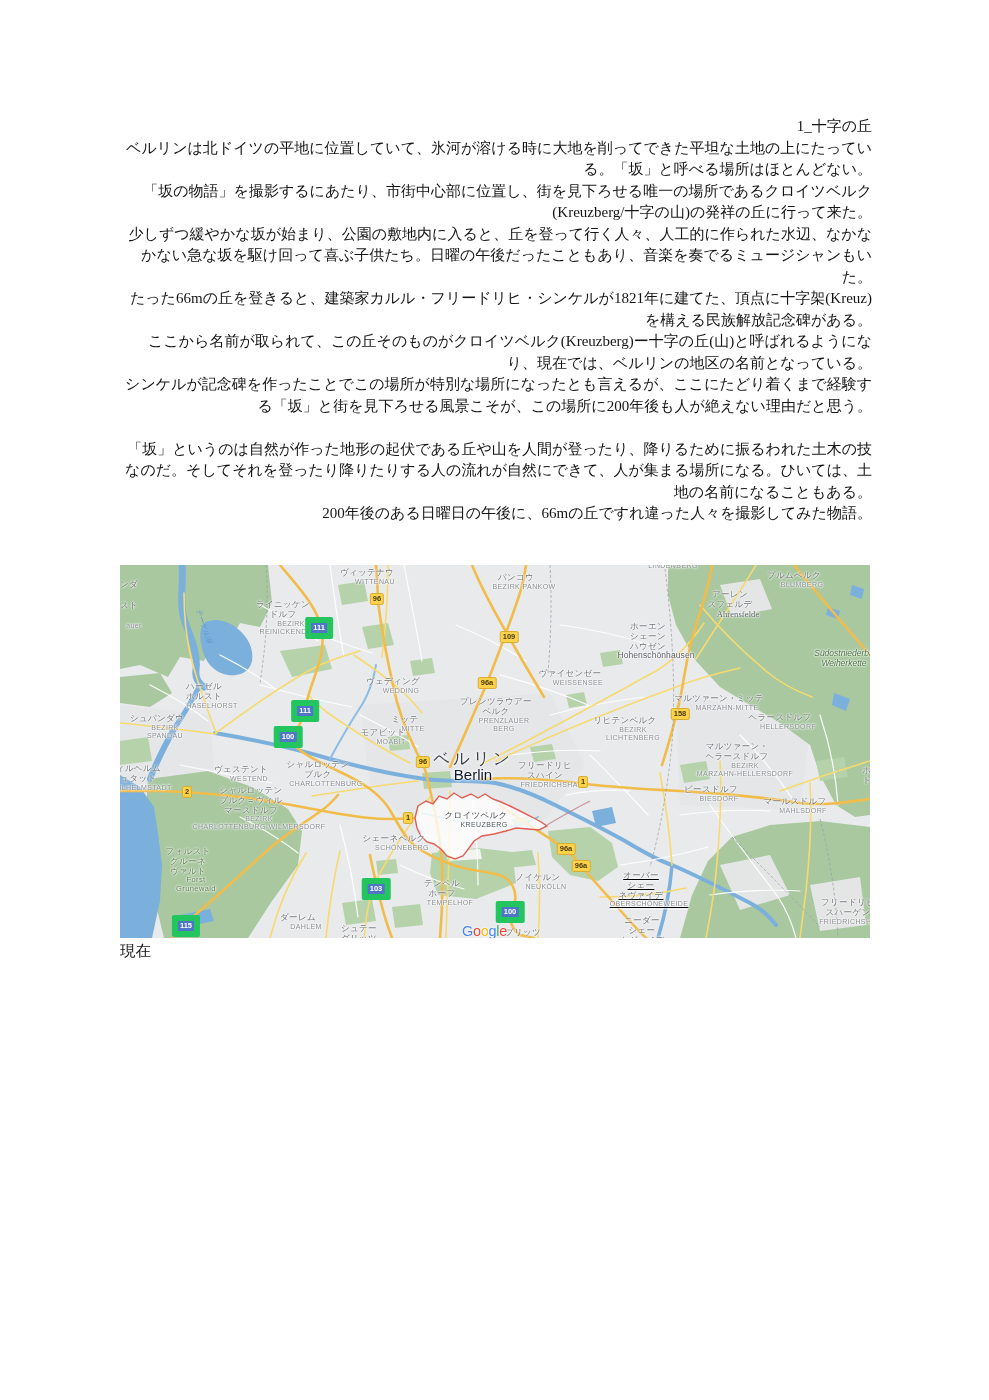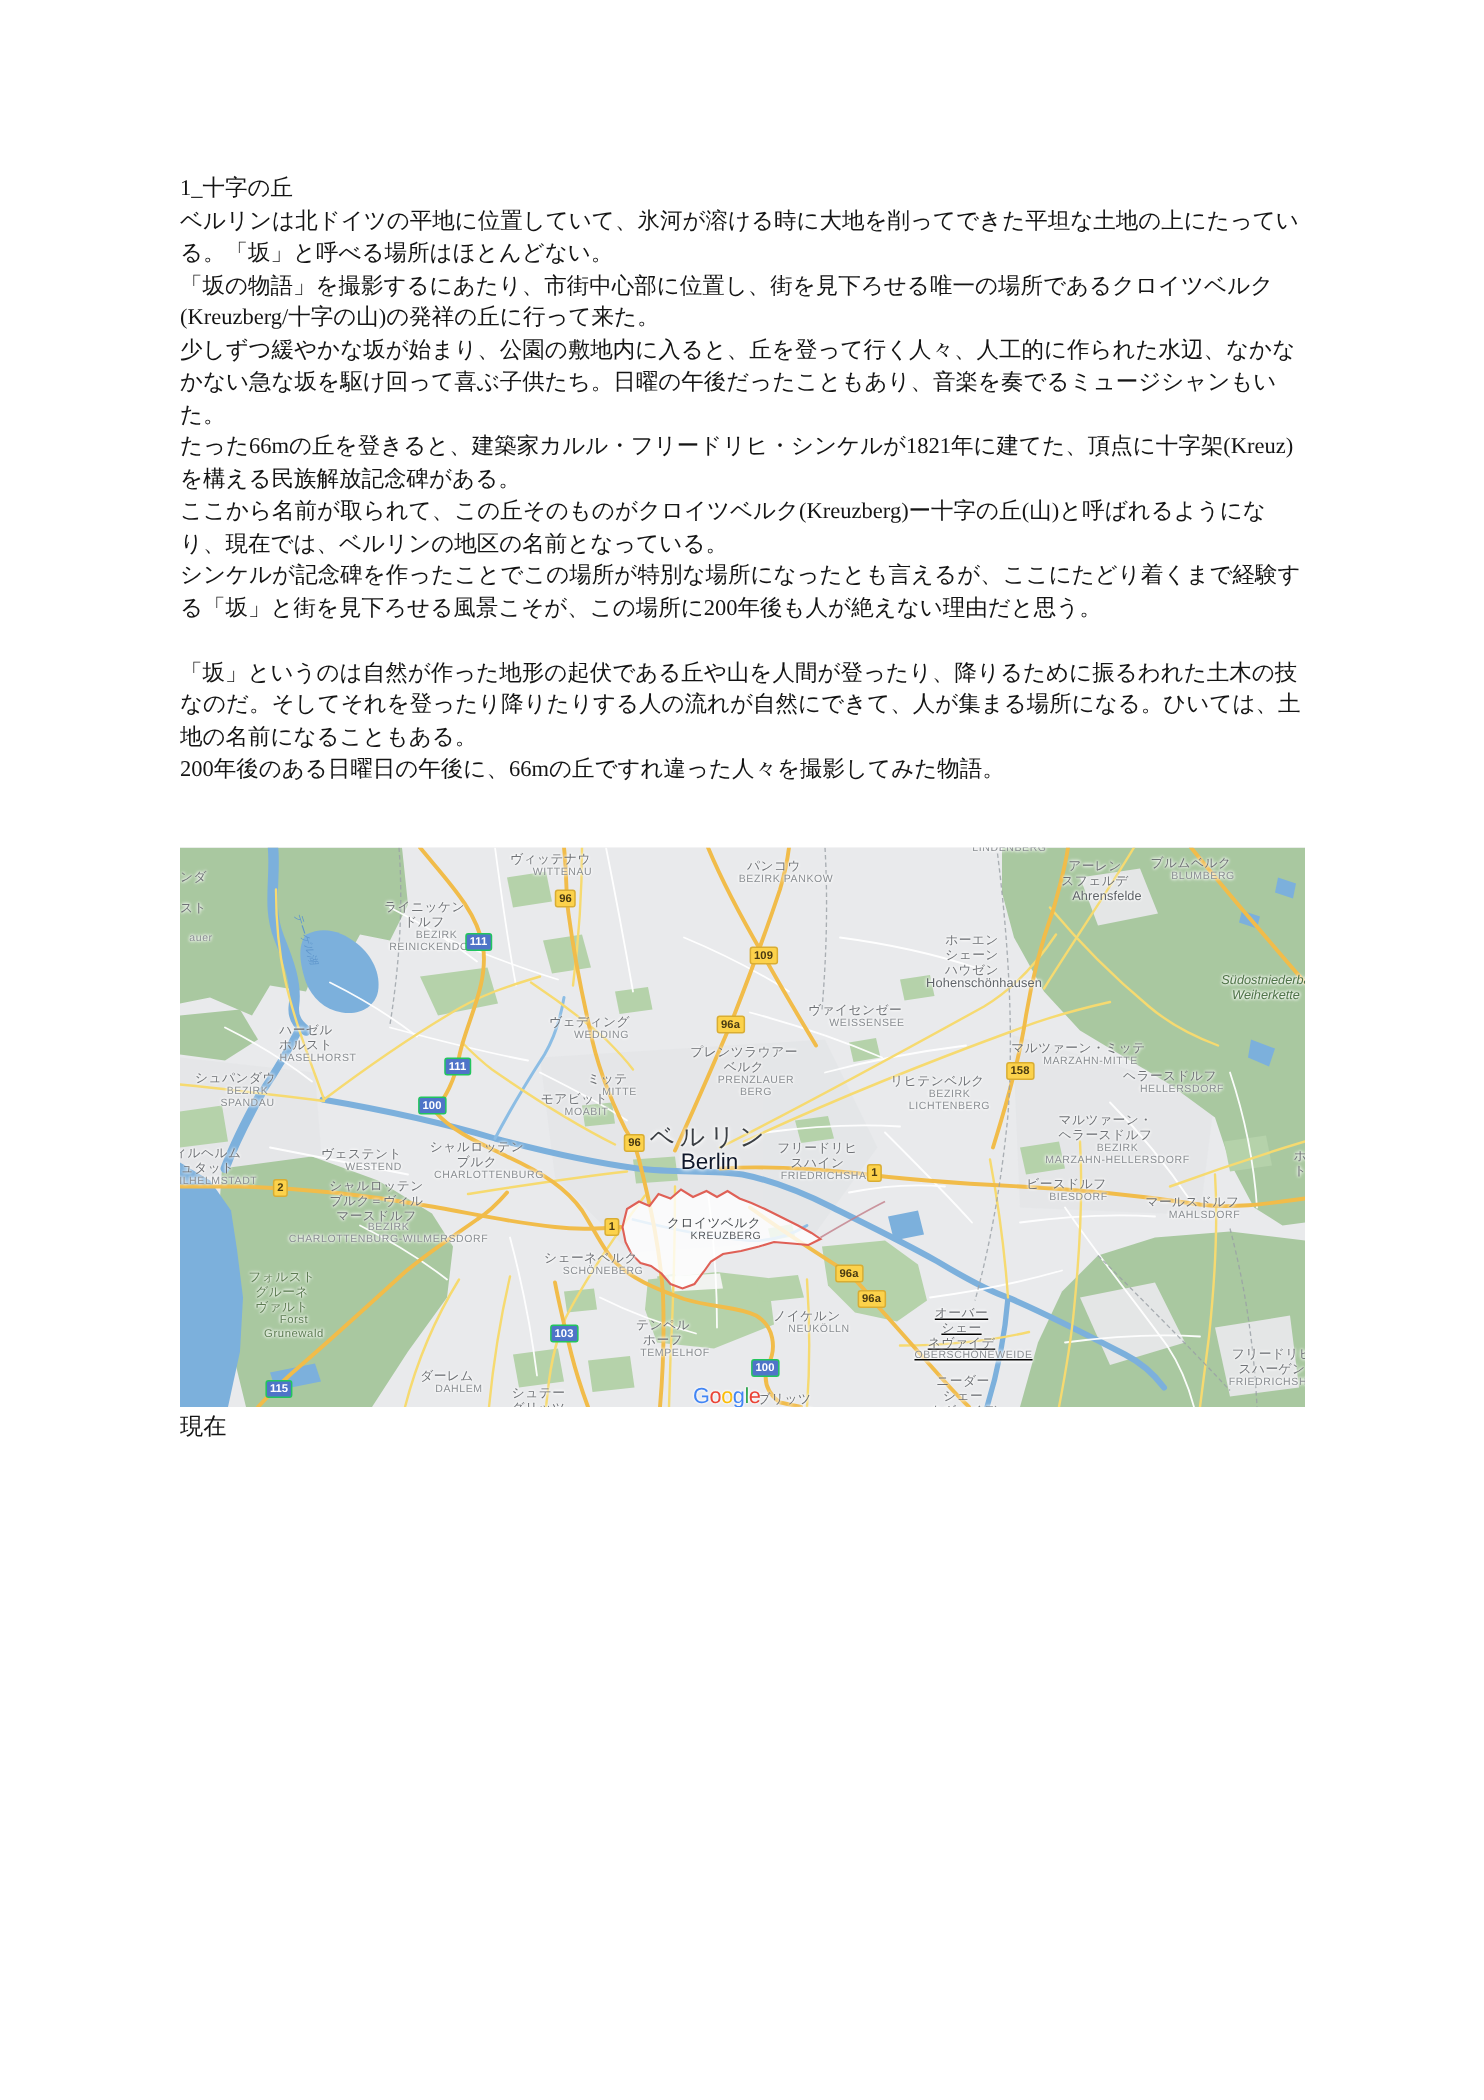--- a/index.html
+++ b/index.html
@@ -1,20 +1,20 @@
 <!DOCTYPE html>
 <html><head>
 <meta charset="utf-8">
 <style>
   html,body{margin:0;padding:0;background:#fff;}
   body{width:989px;height:1400px;position:relative;font-family:"Liberation Serif","DejaVu Serif",serif;}
 
   
   .doc{position:absolute;left:120px;top:116px;width:752px;color:#141414;
-       font-size:15px;line-height:21.5px;text-align:left;}
+       font-size:15px;line-height:21.5px;text-align:right;}
   .doc p{margin:0;}
   .doc p.blank{height:21.5px;}
 
   .caption{position:absolute;left:120px;top:941px;font-size:15.5px;color:#141414;}
 
   
   .map{position:absolute;left:120px;top:565px;width:750px;height:373px;
        overflow:hidden;background:#e9eaec;font-family:"Liberation Sans","DejaVu Sans",sans-serif;}
   .map svg{position:absolute;left:0;top:0;}
 
@@ -32,21 +32,21 @@
 
   .city{position:absolute;left:353px;top:184px;transform:translateX(-50%);text-align:center;
         z-index:6;line-height:1.1;white-space:nowrap;
         text-shadow:0 0 2px #fff,0 0 3px #fff,0 0 4px #fff;}
   .city .j{display:block;font-size:16.5px;color:#3b3f44;letter-spacing:3px;}
   .city .e{display:block;font-size:15px;color:#0f172a;}
 
   .sh{position:absolute;transform:translate(-50%,-50%);z-index:6;
       font-size:7.5px;line-height:10px;font-weight:bold;padding:0 2px;border-radius:2px;}
   .sh.y{background:#fcd24b;color:#4a3b12;border:1px solid #d9ad33;}
-  .sh.b{background:#4f74c8;color:#fff;border:1px solid #22c55e;}
+  .sh.b{background:#4f74c8;color:#fff;border:6px solid #22c55e;}
 
   .wlbl{position:absolute;left:66px;top:56px;z-index:5;font-size:7px;font-style:italic;
         color:#5f96cc;transform:rotate(72deg);white-space:nowrap;}
 
   .glogo{position:absolute;left:342px;top:358px;z-index:8;font-size:14.5px;font-weight:500;
          letter-spacing:-.3px;text-shadow:0 0 2px #fff,0 0 2px #fff;white-space:nowrap;}
   .glogo span{display:inline;}
   .g1{color:#4285F4}.g2{color:#EA4335}.g3{color:#FBBC05}
   .g4{color:#4285F4}.g5{color:#34A853}.g6{color:#EA4335}
 </style>
@@ -227,21 +227,21 @@
         <span class="j">ブルムベルク</span>
         <span class="e">BLUMBERG</span>
       </div><div class="ml" style="left: 396px; top: 8px;">
         <span class="j">パンコウ</span>
         <span class="e">BEZIRK PANKOW</span>
       </div><div class="ml" style="left: 163px; top: 35px;">
         <span class="j">ライニッケン</span>
         <span class="j">ドルフ</span>
         <span class="e">BEZIRK</span>
         <span class="e">REINICKENDORF</span>
-      </div><div class="ml town" style="left: 610px; top: 8px;">
+      </div><div class="ml town" style="left: 610px; top: 25px; font-family: Liberation Serif, serif;">
         <span class="j">アーレン</span>
         <span class="j">スフェルデ</span>
         <span class="e">Ahrensfelde</span>
       </div><div class="ml town" style="left: 528px; top: 57px;">
         <span class="j">ホーエン</span>
         <span class="j">シェーン</span>
         <span class="j">ハウゼン</span>
         <span class="e">Hohenschönhausen</span>
       </div><div class="ml greenit" style="left: 716px; top: 84px;">
         <span class="e">Südostniederba</span>

